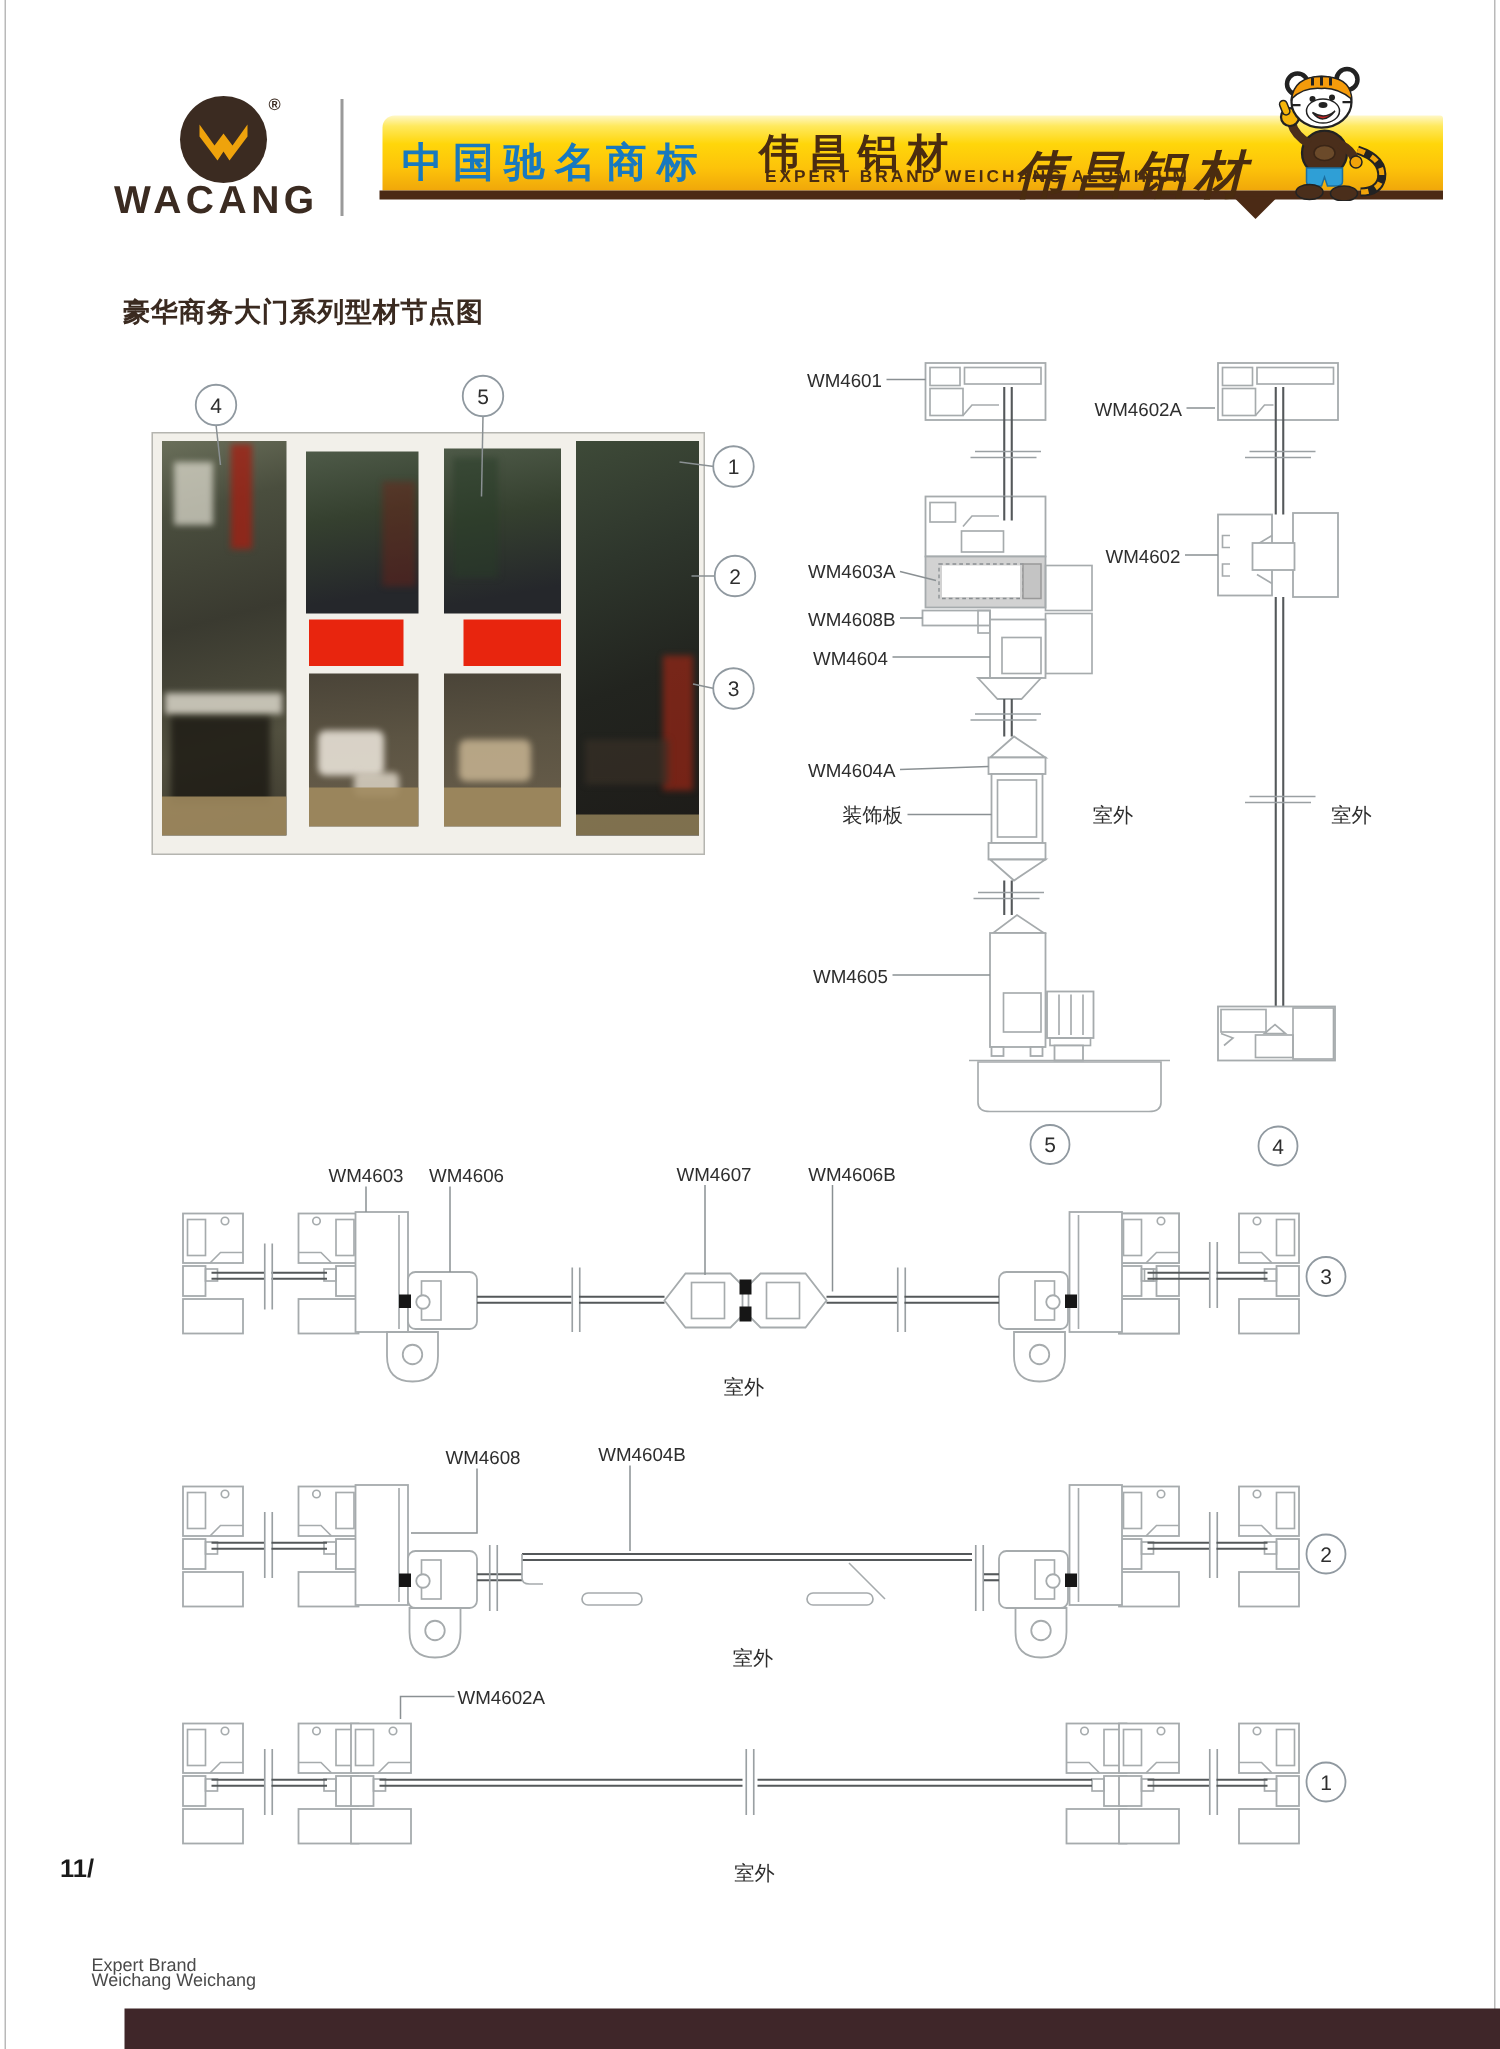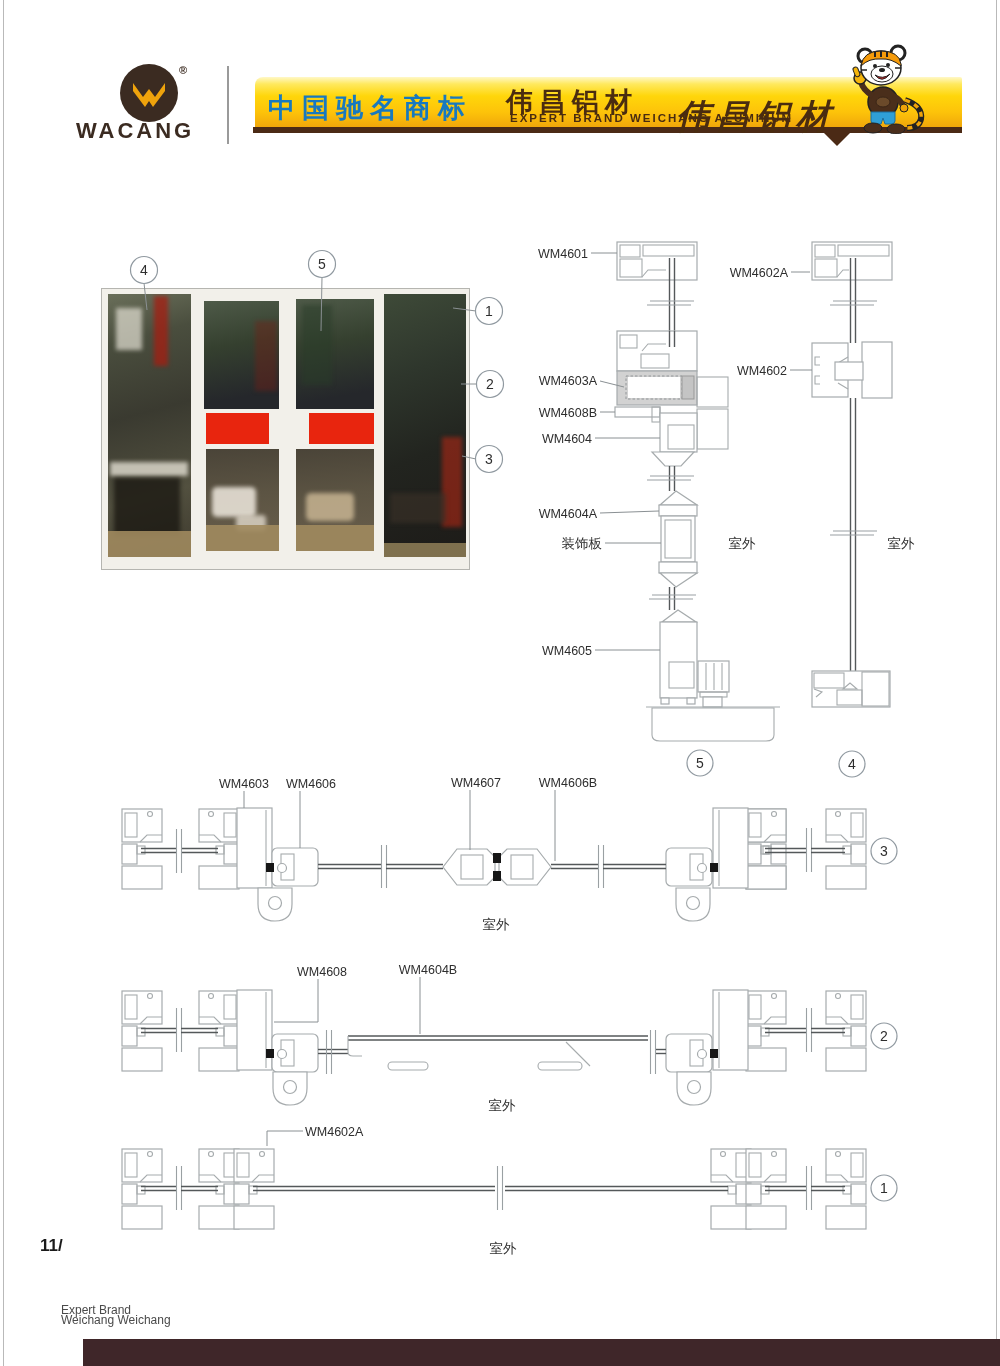--- a/index.html
+++ b/index.html
@@ -3,21 +3,21 @@
 <meta charset="utf-8">
 <style>
   html,body{margin:0;padding:0;background:#e8e8e8;}
   .page{position:relative;width:1000px;height:1366px;background:#fff;overflow:hidden;
         font-family:"Liberation Sans",sans-serif;}
   .edge{position:absolute;top:0;bottom:0;width:1px;background:#b9b9b9;}
   
   .logo-wrap{position:absolute;left:76px;top:58px;width:150px;height:85px;}
   .logo-mark{position:absolute;left:42px;top:5px;}
   .reg{position:absolute;left:103px;top:6px;font-size:11px;color:#3b2b21;font-weight:bold;}
-  .brandname{position:absolute;left:0;top:60px;font-size:22px;font-weight:bold;
+  .brandname{position:absolute;left:0;top:60px;font-size:26px;font-weight:bold;
              letter-spacing:3px;color:#3b2b21;}
   .divider{position:absolute;left:227px;top:66px;width:2px;height:78px;background:#9a9a9a;}
   .banner{position:absolute;left:255px;top:77px;width:707px;height:50px;
           background:linear-gradient(#fff8c8 0%,#ffe95e 14%,#ffd60a 38%,#fdc30a 70%,#f0a70a 100%);
           border-radius:8px 2px 0 0;}
   .banner-strip{position:absolute;left:253px;top:127px;width:709px;height:6px;background:#4b2a15;}
   .banner-notch{position:absolute;left:822px;top:131px;width:0;height:0;
           border-left:15px solid transparent;border-right:15px solid transparent;
           border-top:15px solid #4b2a15;}
   .t-blue{position:absolute;left:268px;top:90px;font-size:27px;font-weight:bold;
@@ -112,20 +112,21 @@
     <line x1="42" y1="12" x2="42" y2="17" stroke="#222" stroke-width="2"></line>
     <circle cx="30" cy="26" r="2" fill="#222"></circle>
       <circle cx="43" cy="25" r="2" fill="#222"></circle>
     <ellipse cx="37" cy="34" rx="11" ry="8" fill="#fff" stroke="#222"></ellipse>
     <ellipse cx="37" cy="30" rx="3" ry="2" fill="#222"></ellipse>
     <path d="M30,35 Q37,44 45,34 Q38,40 30,35 Z" fill="#c22" stroke="#222"></path>
     <line x1="16" y1="30" x2="22" y2="30" stroke="#222" stroke-width="1.5"></line>
     <line x1="56" y1="28" x2="50" y2="28" stroke="#222" stroke-width="1.5"></line>
   </svg>
 
+  <div class="page-title">豪华商务大门系列型材节点图</div>
 
   <div class="photo">
     <div class="pane pane-l">
       <div class="ov" style="left:8px;top:14px;width:26px;height:42px;background:rgba(228,225,212,.7)"></div>
       <div class="ov" style="left:46px;top:2px;width:14px;height:70px;background:rgba(165,30,18,.75)"></div>
       <div class="ov" style="left:2px;top:168px;width:78px;height:14px;background:rgba(226,222,210,.8)"></div>
       <div class="ov" style="left:6px;top:184px;width:66px;height:58px;background:rgba(24,21,16,.75)"></div>
       <div class="floorband"></div>
     </div>
     <div class="pane dglass-t" style="left:102px;top:12px;width:75px;height:108px">

